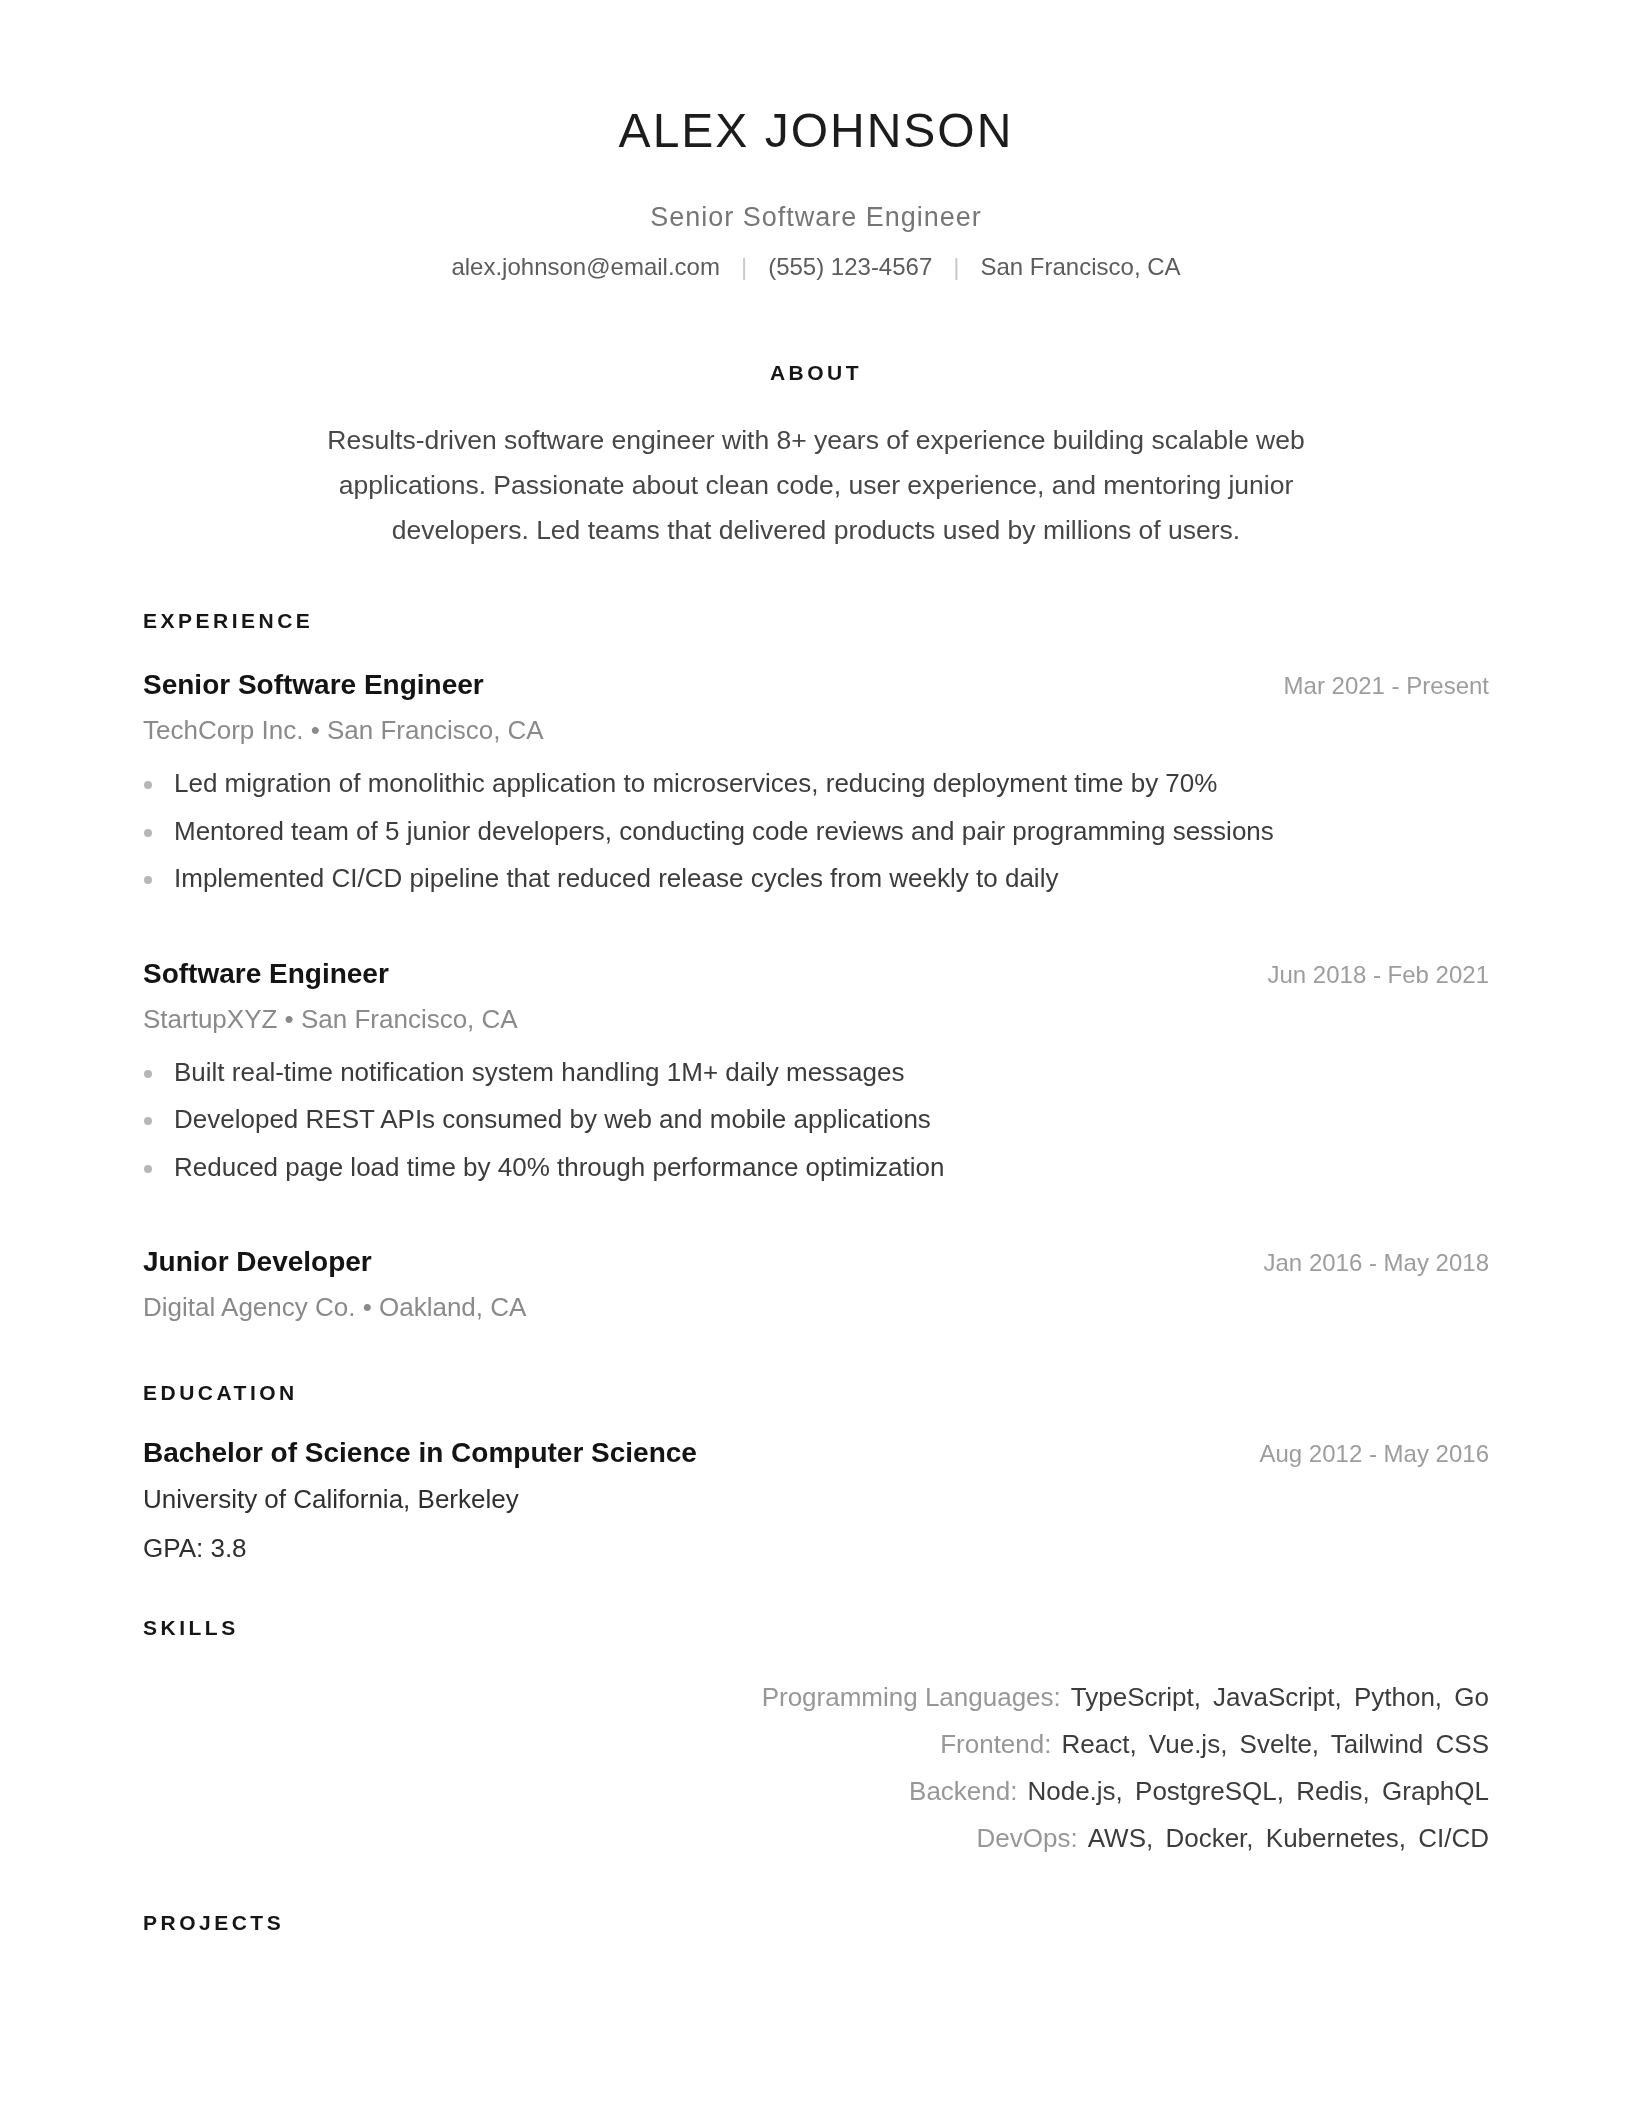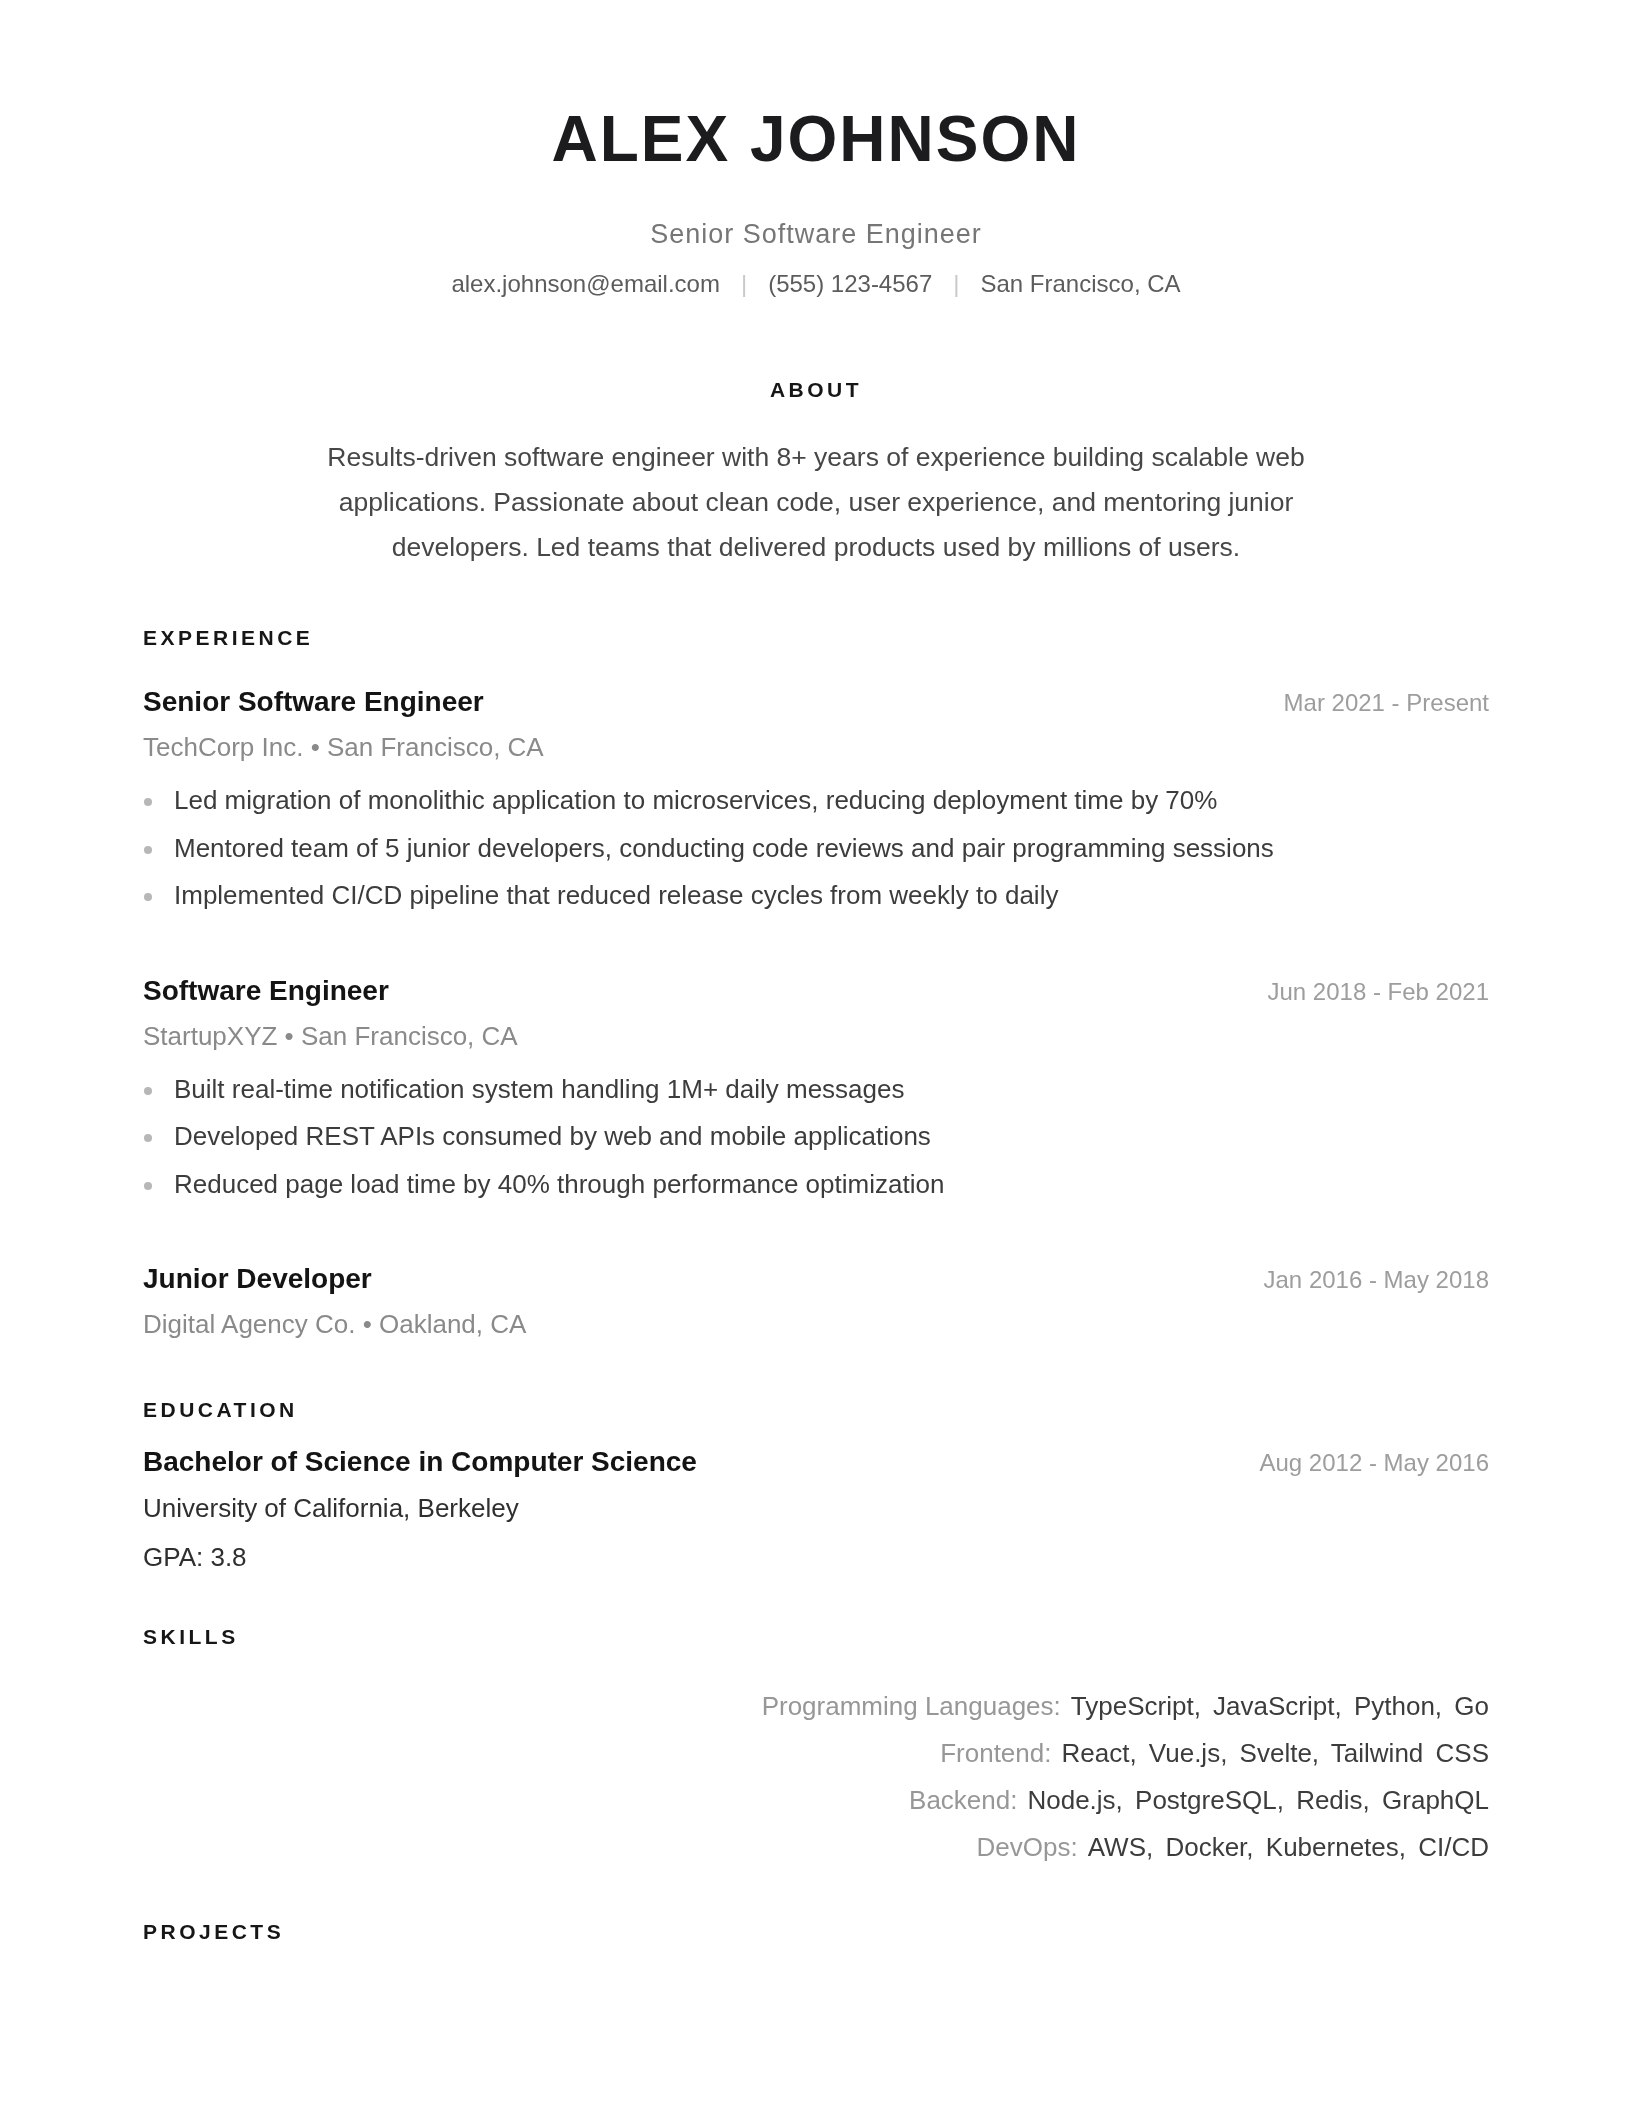--- a/index.html
+++ b/index.html
@@ -18,22 +18,22 @@
   .page {
     box-sizing: border-box;
     width: 1632px;
     padding: 106px 143px 0 143px;
   }
 
   
   .resume-header { text-align: center; }
   .person-name {
     margin: 0;
-    font-size: 64px;
-    font-weight: 700;
+    font-size: 48px;
+    font-weight: 400;
     letter-spacing: 2px;
     color: #1c1c1e;
     line-height: 1.05;
   }
   .person-title {
     margin-top: 46px;
     font-size: 27px;
     letter-spacing: 1px;
     color: #767676;
   }
@@ -114,21 +114,21 @@
     position: absolute;
     left: 1px;
     top: 21px;
     width: 8px;
     height: 8px;
     border-radius: 50%;
     background: #b7b7b7;
   }
 
   .education-section { margin-top: 58px; }
-  .education-section .entry { margin-top: 24px; margin-bottom: 0; }
+  .education-section .entry { margin-top: 32px; margin-bottom: 0; }
   .edu-school {
     margin-top: 15px;
     font-size: 26px;
     color: #2f2f2f;
   }
   .edu-gpa {
     margin-top: 18px;
     font-size: 26px;
     color: #2f2f2f;
   }

